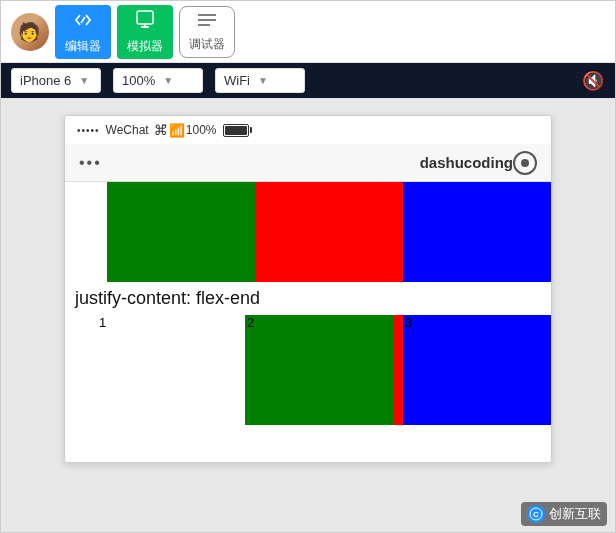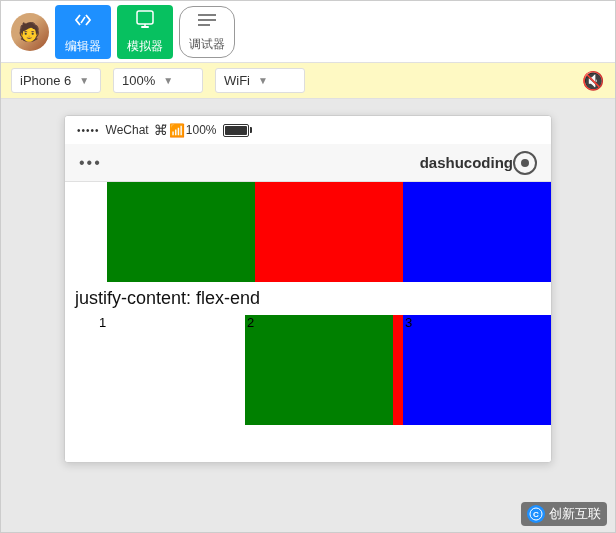--- a/index.html
+++ b/index.html
@@ -68,41 +68,41 @@
       color: #fff;
     }
     .toolbar-btn-debug {
       display: flex;
       flex-direction: column;
       align-items: center;
       justify-content: center;
       gap: 2px;
       cursor: pointer;
       padding: 4px 8px;
-      border-radius: 14px;
+      border-radius: 8px;
       min-width: 56px;
       border: 1px solid #999;
       color: #555;
     }
     .toolbar-btn-debug-icon { font-size: 18px; color: #555; }
     .toolbar-btn-debug-label { font-size: 12px; color: #555; }
     .toolbar-spacer { flex: 1; }
     .miniprogram-mode-btn {
       border: 1px solid #ddd;
       padding: 5px 12px;
       border-radius: 4px;
       font-size: 13px;
       color: #333;
       cursor: pointer;
       background: #fff;
     }
 
     
     .device-bar {
-      background: #fef9c3;
+      background: #0f172a;
       height: 36px;
       display: flex;
       align-items: center;
       padding: 0 10px;
       border-bottom: 1px solid #e0e0e0;
       gap: 0;
     }
     .device-select {
       display: flex;
       align-items: center;

